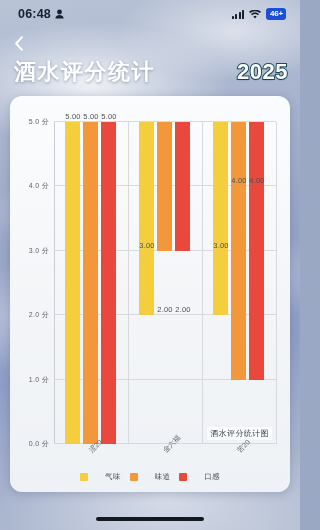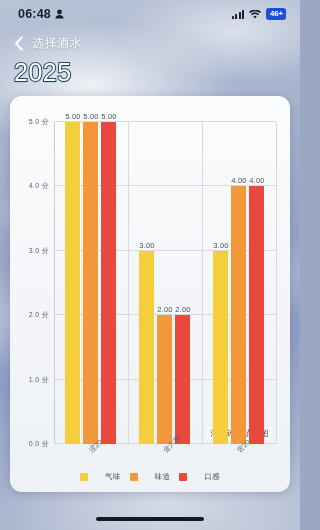--- a/index.html
+++ b/index.html
@@ -43,39 +43,39 @@
             display:flex; align-items:center; padding-left:10px; gap:6px; }
   .back-chev { width:16px; height:16px; display:flex; align-items:center; justify-content:center; }
   .nav-title { font-size:12px; color:#ffffff; letter-spacing:.5px;
                text-shadow:0 1px 2px rgba(40,55,80,.35); }
   
   .titlerow { position:absolute; top:54px; left:0; right:0; height:36px;
               display:flex; align-items:center; justify-content:space-between;
               padding:0 12px 0 14px; }
   .page-title { font-size:22px; font-weight:700; color:#ffffff; letter-spacing:1.5px;
                 text-shadow:0 1px 3px rgba(40,55,80,.40); }
-  .year-badge { font-size:25px; font-weight:400; color:#ffffff; letter-spacing:.5px;
+  .year-badge { font-size:22px; font-weight:700; color:#ffffff; letter-spacing:.5px;
                 -webkit-text-stroke:2px #1d4f63;
                 paint-order:stroke fill;
                 text-shadow:0 1px 2px rgba(0,0,0,.25); }
   
   .card { position:absolute; left:10px; right:10px; top:96px; height:396px;
           background:linear-gradient(180deg,#fbfcfd 0%,#f3f5f8 55%,#eef1f5 100%);
           border-radius:12px; box-shadow:0 2px 10px rgba(40,55,80,.22); }
   .plot { position:absolute; left:44px; right:14px; top:26px; bottom:48px; }
   
   .grid-h { position:absolute; left:0; right:0; height:1px; background:#d6dae0; }
   .grid-v { position:absolute; top:0; bottom:0; width:1px; background:#d6dae0; }
   .axis-left { position:absolute; top:0; bottom:0; left:0; width:1px; background:#c9ced6; }
   .ylab { position:absolute; right:calc(100% + 5px); transform:translateY(-50%);
           font-size:7px; color:#5d626b; white-space:nowrap; letter-spacing:.3px; }
   
   .group { position:absolute; bottom:0; top:0; display:flex; align-items:flex-end;
            justify-content:center; gap:3px; }
-  .bar-wrap { position:relative; width:15px; height:100%; display:flex; align-items:flex-end; }
+  .bar-wrap { position:relative; width:15px; height:100%; display:flex; }
   .bar { width:100%; border-radius:0; }
   .bar-val { position:absolute; left:50%; transform:translateX(-50%);
              font-size:7.5px; color:#4a4f57; white-space:nowrap; letter-spacing:.2px; }
   
   .xlab { position:absolute; top:calc(100% + 4px); left:50%;
           font-size:7px; color:#5d626b; white-space:nowrap;
           transform-origin:left top; transform:translateX(-4px) rotate(-45deg); }
   
   .watermark { position:absolute; right:4px; bottom:4px; font-size:8px;
                color:#3d4249; background:rgba(255,255,255,.72); padding:1px 3px;
@@ -125,24 +125,24 @@
     </span>
   </div>
 </div>
 
 <div class="navbar">
   <span class="back-chev">
     <svg width="9" height="15" viewBox="0 0 9 15">
         <path d="M8 1.2 2.2 7.5 8 13.8" stroke="#ffffff" stroke-width="1.9" fill="none" stroke-linecap="round" stroke-linejoin="round"></path>
       </svg>
   </span>
-  <span class="nav-title">选择酒水</span>
 </div>
 
 <div class="titlerow">
+  <span class="page-title">酒水评分统计</span>
   <span class="year-badge">2025</span>
 </div>
 
 <div class="card">
   <div class="plot" id="plot">
     <div class="axis-left"></div>
     <div class="watermark">酒水评分统计图</div>
   <div class="grid-h" style="bottom: 0%;"></div>
       <div class="ylab" style="bottom: calc(0% + 0px); top: auto; transform: translateY(50%);">0.0 分</div>
       <div class="grid-h" style="bottom: 20%;"></div>

